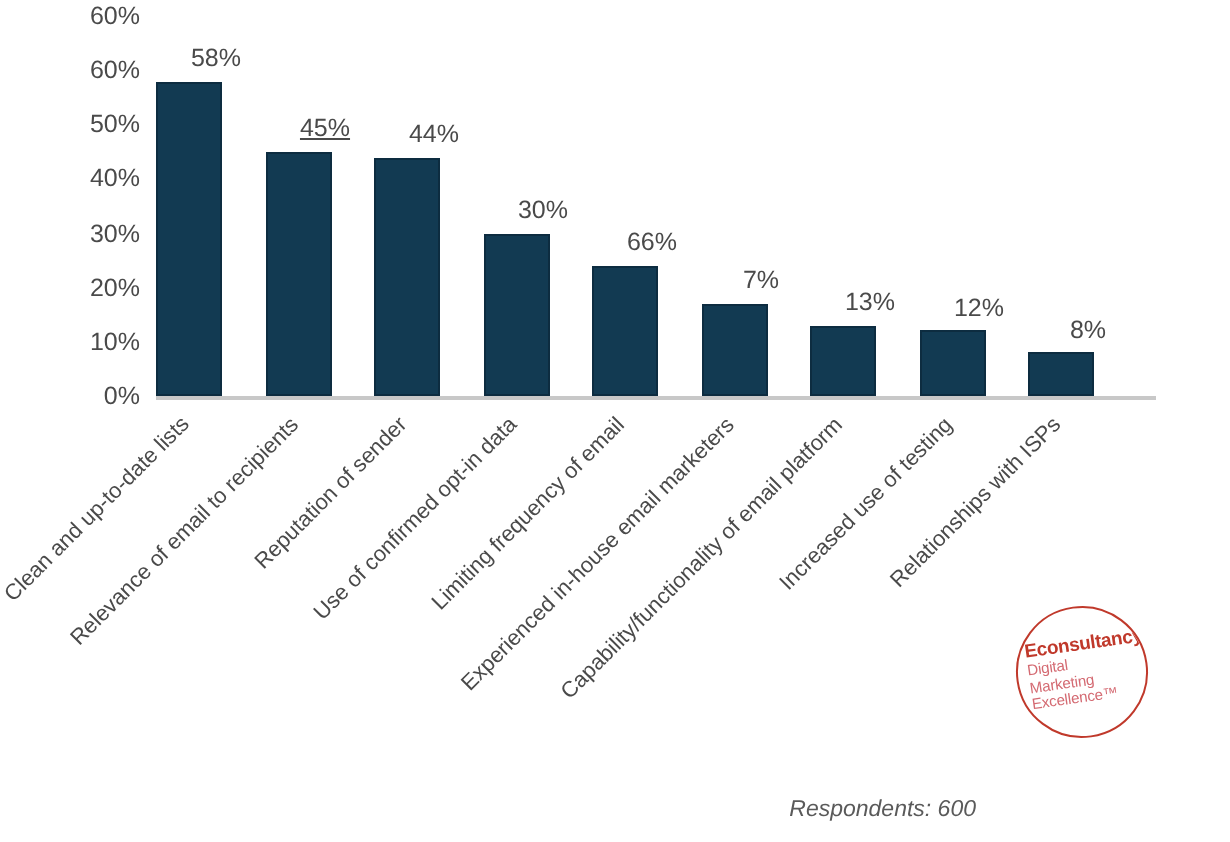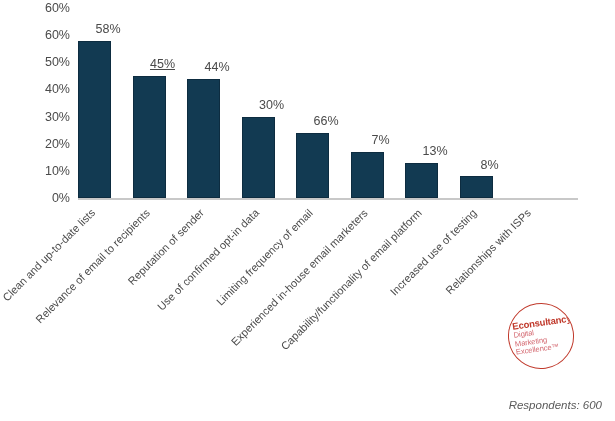--- a/index.html
+++ b/index.html
@@ -144,21 +144,21 @@
     color: #d46a72;
     line-height: 1.12;
     letter-spacing: -0.1px;
   }
 
   
   .footnote {
     position: absolute;
     left: 0;
     top: 399px;
-    width: 602px;
+    width: 488px;
     text-align: right;
     font-size: 11.5px;
     font-style: italic;
     color: #5a5a5a;
   }
 </style>
 </head>
 <body>
 
 <div id="chart-root">
@@ -196,20 +196,24 @@
           <div class="bar-value" style="bottom: 70.1429px;">66%</div>
           <div class="bar" style="height: 65.1429px; background: rgb(18, 58, 82);"></div>
         </div>
         <div class="bar-slot">
           <div class="bar-value" style="bottom: 51.1429px;">7%</div>
           <div class="bar" style="height: 46.1429px; background: rgb(18, 58, 82);"></div>
         </div>
         <div class="bar-slot">
           <div class="bar-value" style="bottom: 40.2857px;">13%</div>
           <div class="bar" style="height: 35.2857px; background: rgb(18, 58, 82);"></div>
+        </div>
+        <div class="bar-slot">
+          <div class="bar-value" style="bottom: 37.5714px;">12%</div>
+          <div class="bar" style="height: 32.5714px; background: rgb(18, 58, 82);"></div>
         </div>
         <div class="bar-slot">
           <div class="bar-value" style="bottom: 26.7143px;">8%</div>
           <div class="bar" style="height: 21.7143px; background: rgb(18, 58, 82);"></div>
         </div>
       </div>
   </div>
 
   <div class="baseline"></div>
 

